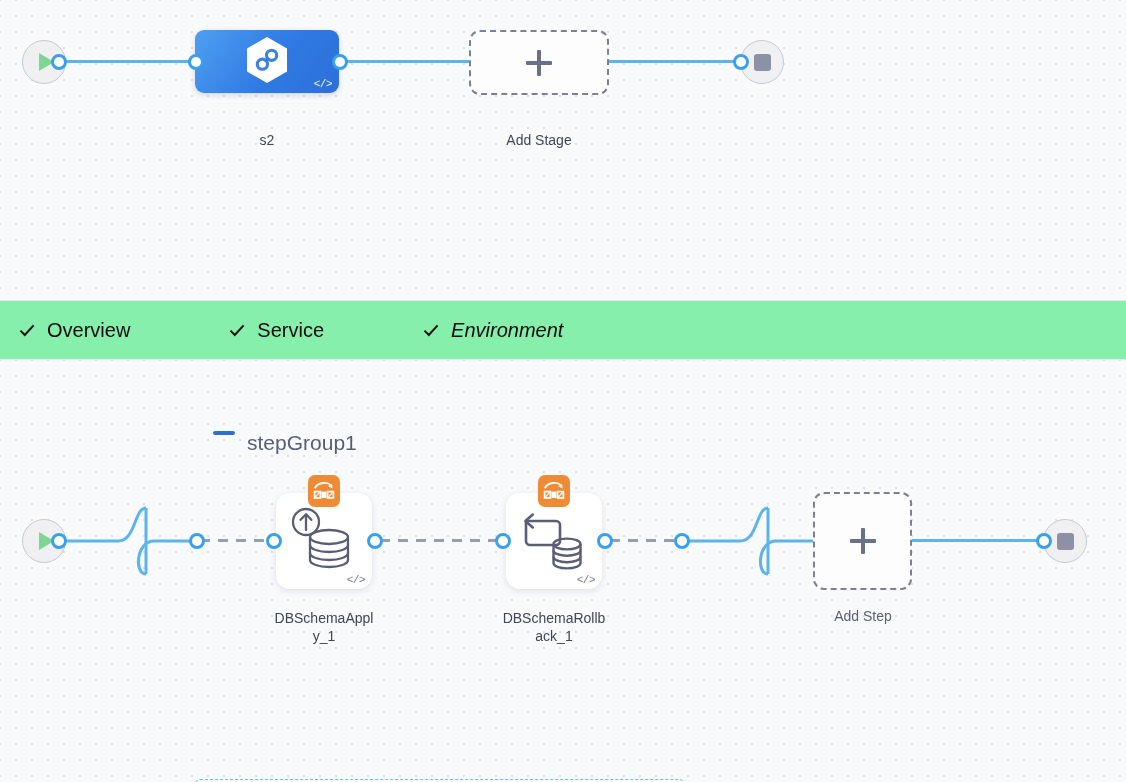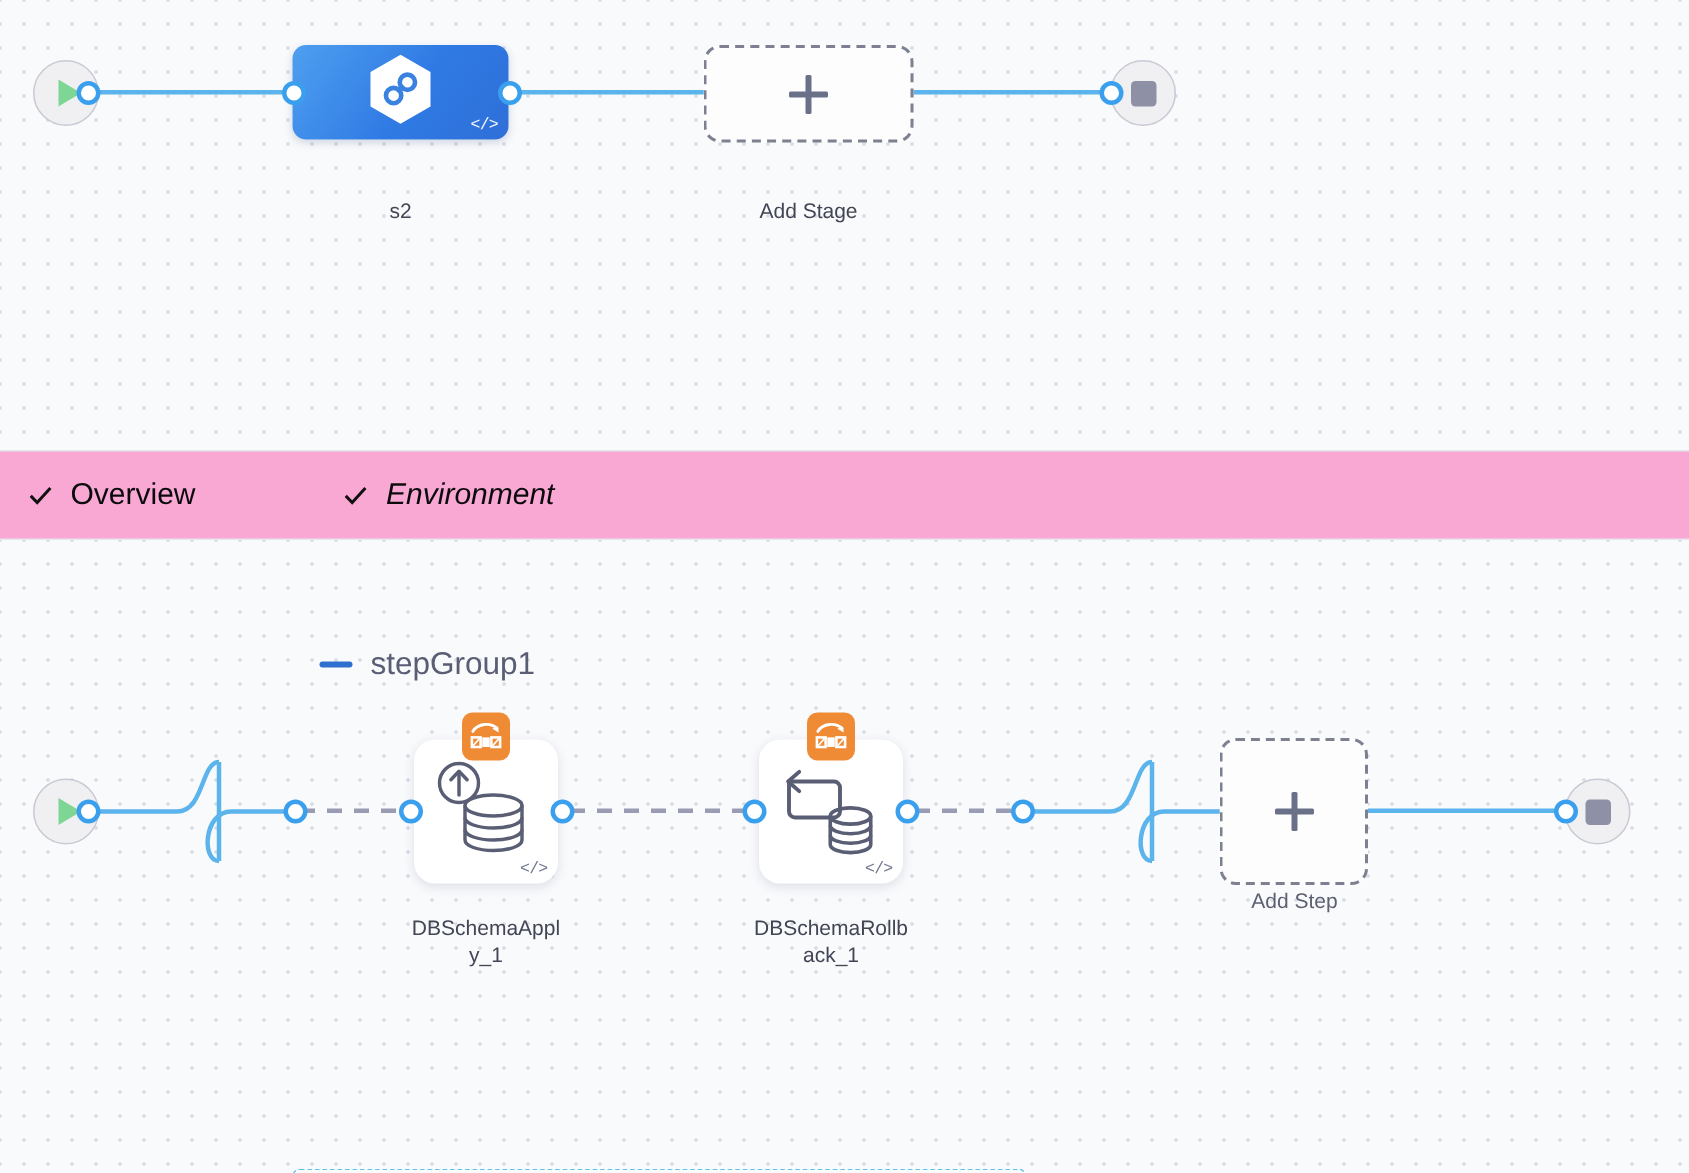--- a/index.html
+++ b/index.html
@@ -20,21 +20,21 @@
     background-position: 8px 8px;
     overflow: hidden;
   }
   #canvas-top { top: 0; height: 300px; }
   #canvas-bottom { top: 360px; height: 422px; }
 
   
   #tabbar {
     position: absolute; left: 0; top: 300px;
     width: 1126px; height: 60px;
-    background: #f9a8d4;
+    background: #86efac;
     border-top: 1px solid #e4e7ec;
     border-bottom: 1px solid #e4e7ec;
     display: flex; align-items: center;
   }
   .tab {
     display: flex; align-items: center; gap: 11px;
     height: 100%; position: relative;
     color: #0b0b0d; font-size: 20px; cursor: pointer;
     padding: 0 0 0 0;
   }
@@ -120,21 +120,21 @@
   
   #step-group {
     position: absolute; left: 195px; top: 419px;
     width: 489px; height: 334px;
     border: 1.6px dashed #61c3ec; border-radius: 5px;
     background: rgba(255,255,255,0.20);
     z-index: 3;
   }
   #step-group-header {
     position: absolute; left: 213px; top: 431px;
-    display: flex; align-items: center; gap: 12px; z-index: 7;
+    display: flex; align-items: flex-start; gap: 12px; z-index: 7;
   }
   .collapse-dash { width: 22px; height: 4px; background: #2f6fd0; border-radius: 2px; }
   #step-group-name { font-size: 21px; color: #5a5e74; }
 
   .step-node {
     position: absolute; width: 96px; height: 96px;
     border-radius: 14px; background: #ffffff;
     box-shadow: 0 2px 7px rgba(40,50,90,.13);
     z-index: 5;
   }
@@ -199,20 +199,29 @@
     <div class="tab" style="margin-left:18px;">
       <span class="chk">
         <svg width="18" height="18" viewBox="0 0 18 18">
             <path d="M2.5 9.6 L6.8 14 L15.6 4.4" fill="none" stroke="#111" stroke-width="2"></path>
           </svg>
       </span>
       <span class="tab-label">Overview</span>
 
     </div>
 
+    <div class="tab" style="margin-left:98px;">
+      <span class="chk">
+        <svg width="18" height="18" viewBox="0 0 18 18">
+            <path d="M2.5 9.6 L6.8 14 L15.6 4.4" fill="none" stroke="#111" stroke-width="2"></path>
+          </svg>
+      </span>
+      <span class="tab-label">Service</span>
+
+    </div>
 
     <div class="tab" style="margin-left:98px;font-style:italic;">
       <span class="chk">
         <svg width="18" height="18" viewBox="0 0 18 18">
             <path d="M2.5 9.6 L6.8 14 L15.6 4.4" fill="none" stroke="#111" stroke-width="2"></path>
           </svg>
       </span>
       <span class="tab-label">Environment</span>
 
     </div>
@@ -318,21 +327,21 @@
 
     <svg class="s-curve" style="left:682px; top:140px;" width="145" height="80">
       <path d="M4 41 H58 C76 41 74 8 86 8" fill="none" stroke="#5cb4ec" stroke-width="3"></path>
       <path d="M86 8 V74" fill="none" stroke="#5cb4ec" stroke-width="3"></path>
       <path d="M86 74 C74 74 76 41 94 41 H141" fill="none" stroke="#5cb4ec" stroke-width="3"></path>
     </svg>
 
     <div class="add-box" style="left:813px; top:132px; width:99px; height:98px;">
       <div class="plus"></div>
     </div>
-    <div class="node-label muted" style="left:793px; top:232px; width:140px;">Add Step</div>
+    <div class="node-label muted" style="left:793px; top:248px; width:140px;">Add Step</div>
 
     <div class="edge" style="left:912px; top:179px; width:140px;"></div>
 
     <div class="terminal" style="left:1043px; top:159px;">
       <div class="stop-sq"></div>
     </div>
     <div class="port" style="left:1036px; top:173px;"></div>
   </div>
 
 </div>

